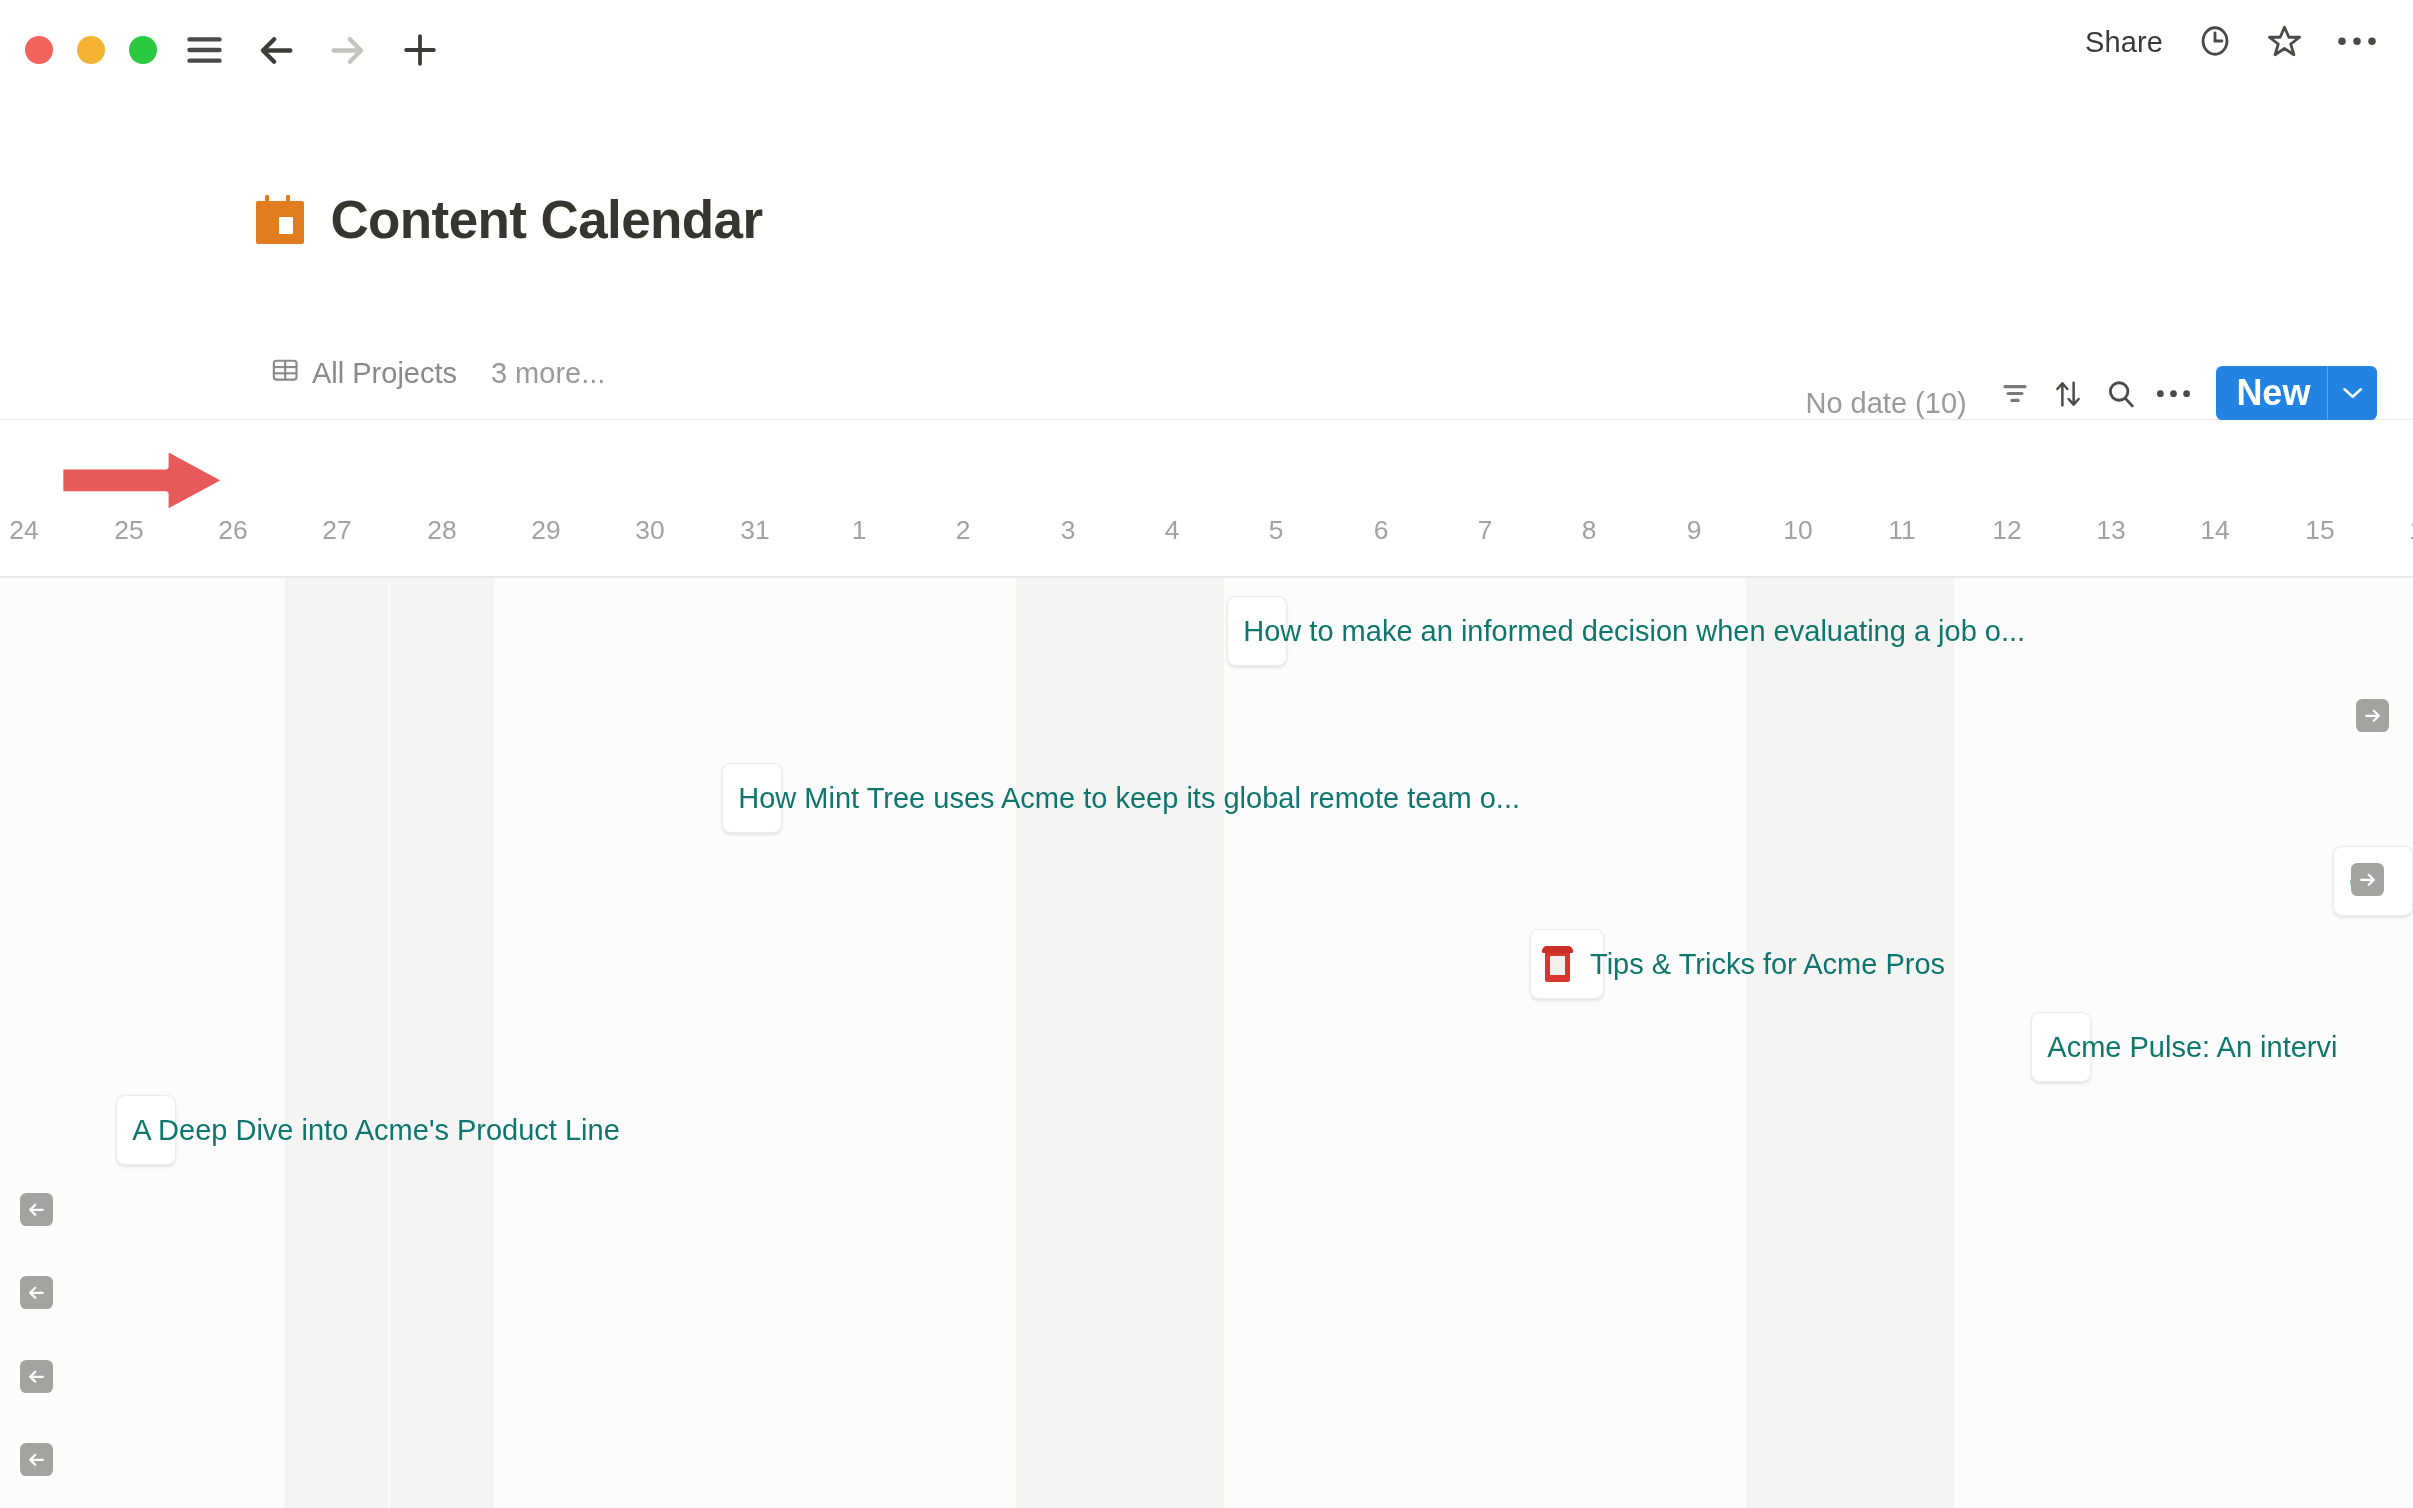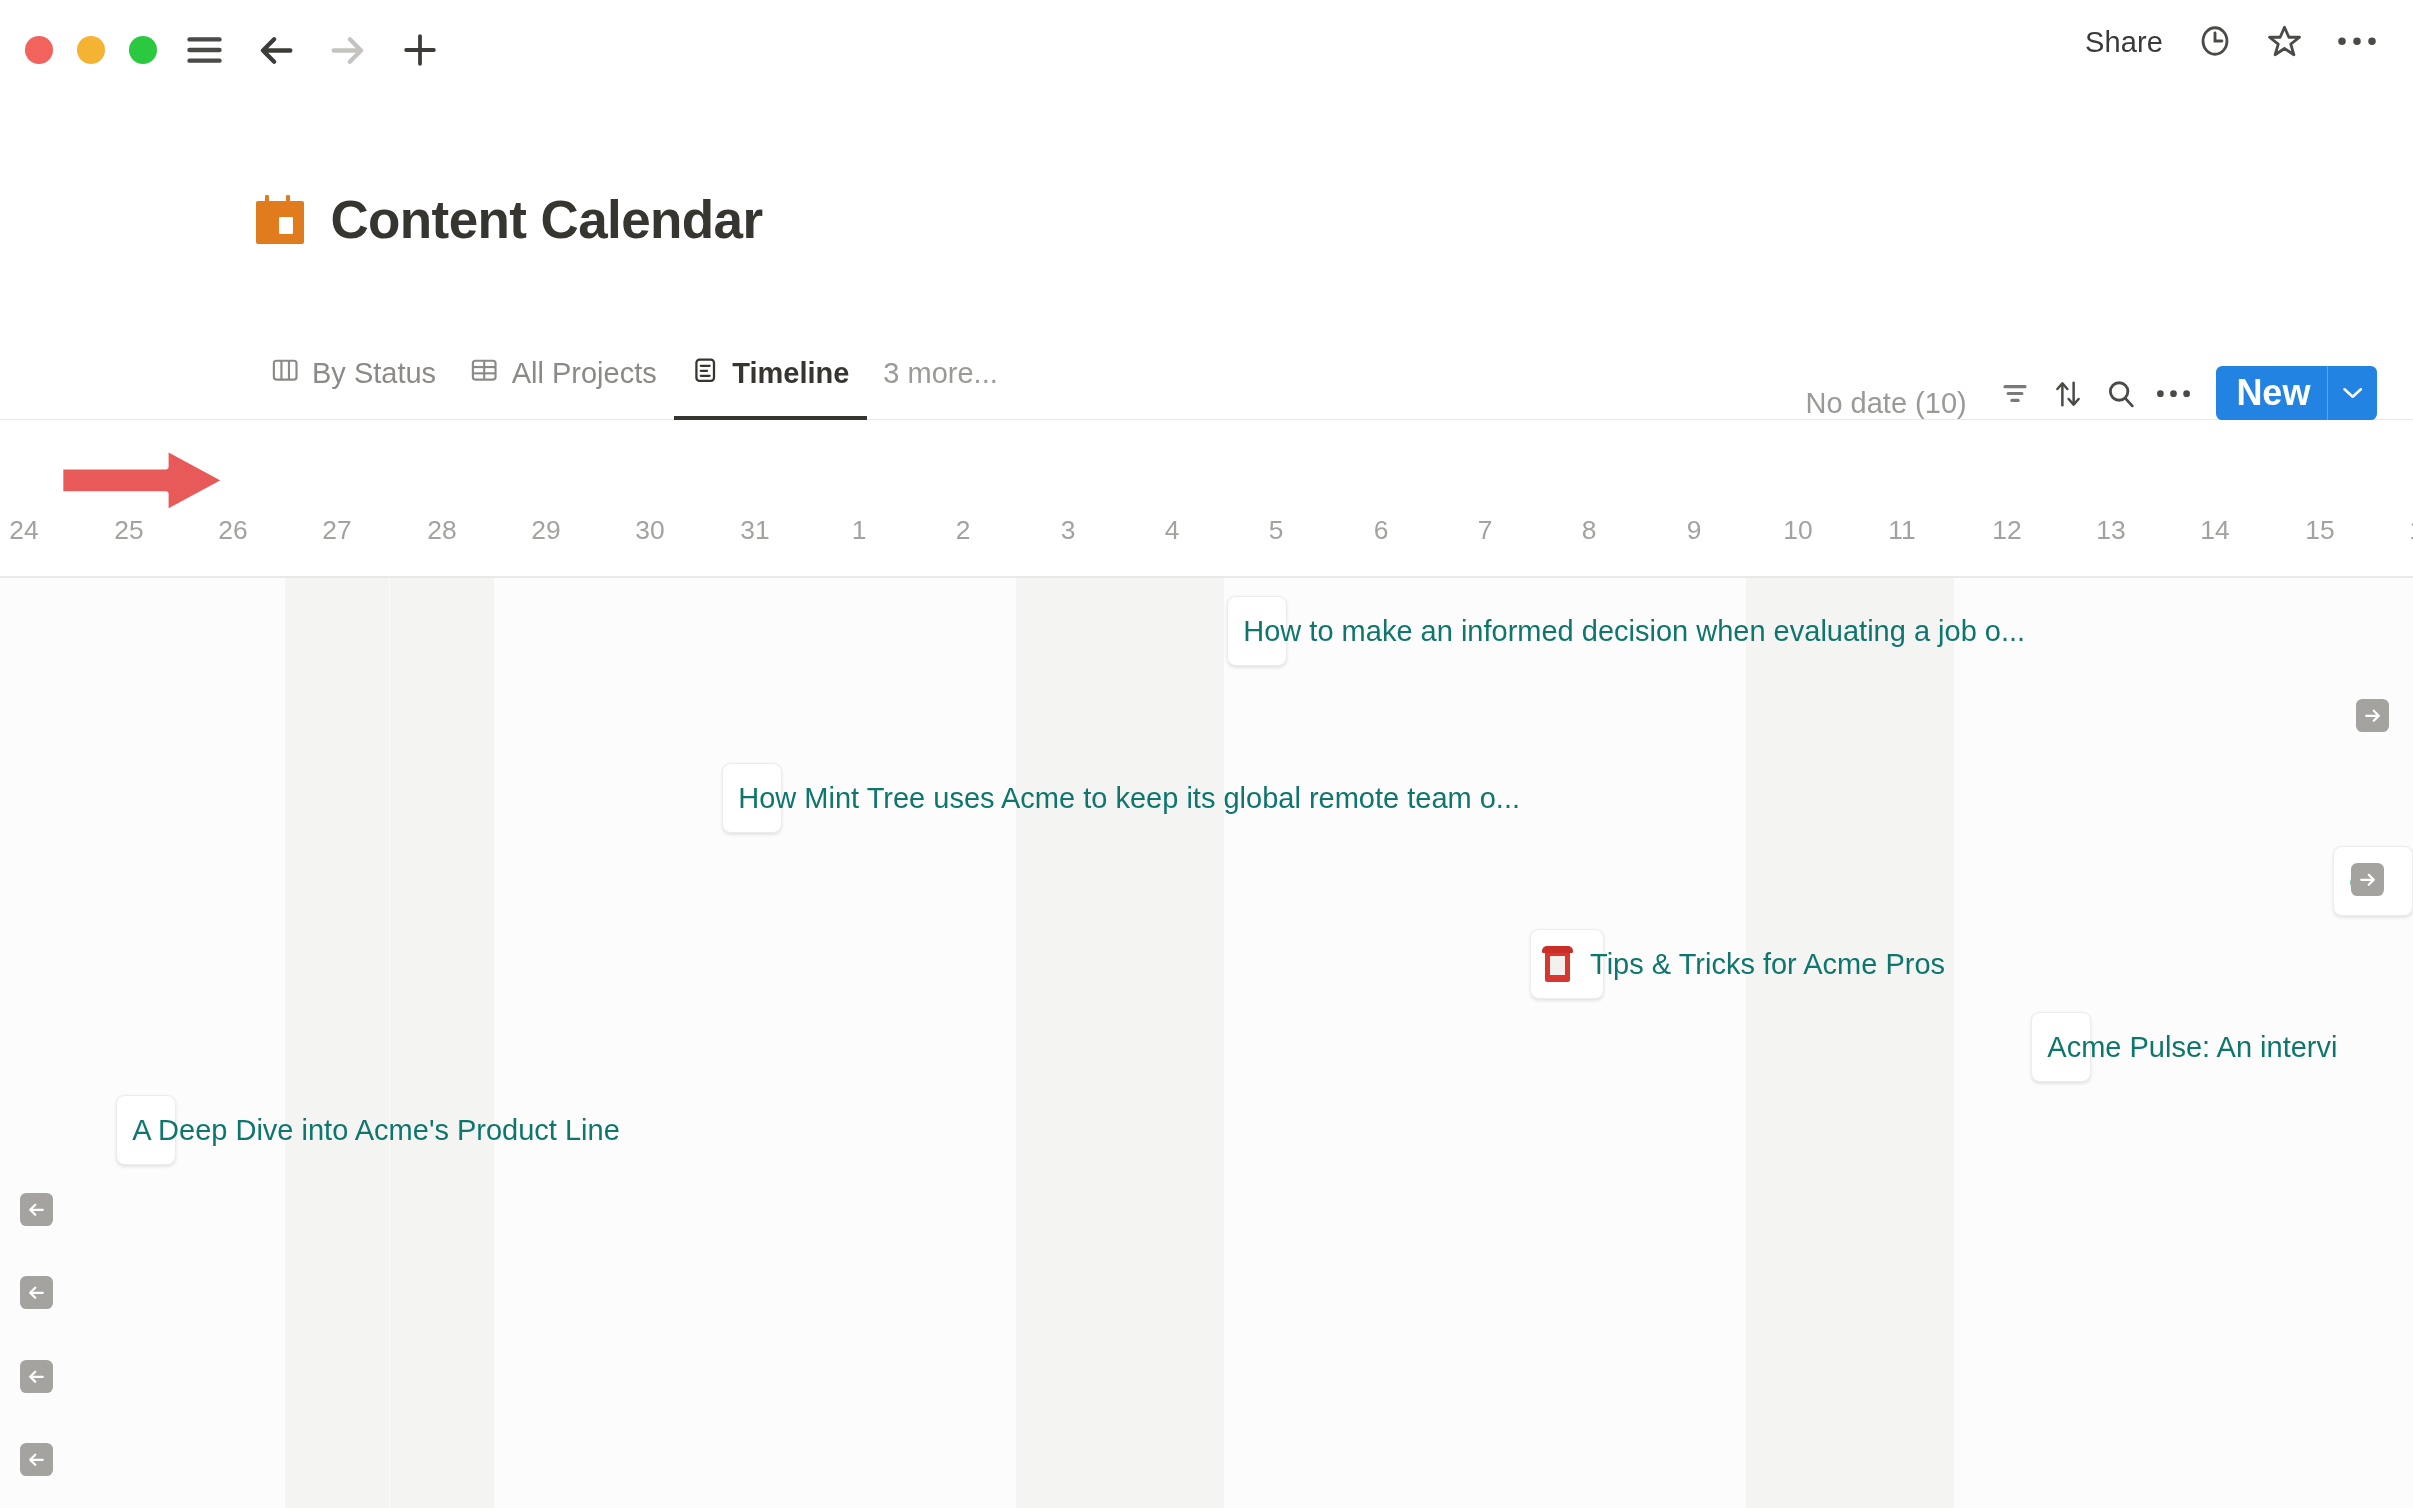--- a/index.html
+++ b/index.html
@@ -212,60 +212,35 @@
       <i class="tear-r2"></i>
     <i class="tear-body"></i>
       <i class="tear-win"></i>
   </span>
   <span class="page-title">Content Calendar</span>
 </div>
 
 <div class="viewbar">
   <div class="tabs">
 
-    <div class="tab">
-      <span>
-        <svg width="26.4" height="26.4" viewBox="0 0 42 42">
-            <g fill="none" stroke="#8b8a87" stroke-width="3.4">
-          <rect x="3" y="6" width="36" height="30" rx="4"></rect>
-              <line x1="15" y1="6" x2="15" y2="36"></line>
-              <line x1="27" y1="6" x2="27" y2="36"></line>
-        </g>
-          </svg>
-      </span>
-      <span>By Status</span>
-    </div>
 
     <div class="tab">
       <span>
         <svg width="26.4" height="26.4" viewBox="0 0 42 42">
             <g fill="none" stroke="#8b8a87" stroke-width="3.4">
           <rect x="3" y="6" width="36" height="30" rx="4"></rect>
               <line x1="3" y1="16" x2="39" y2="16"></line>
           <line x1="3" y1="26" x2="39" y2="26"></line>
               <line x1="21" y1="6" x2="21" y2="36"></line>
         </g>
           </svg>
       </span>
       <span>All Projects</span>
     </div>
 
-    <div class="tab active">
-      <span>
-        <svg width="26.4" height="26.4" viewBox="0 0 42 42">
-            <g fill="none" stroke="#37352f" stroke-width="3.6" stroke-linecap="round">
-          <rect x="7" y="4" width="28" height="34" rx="5"></rect>
-              <line x1="14" y1="14" x2="28" y2="14"></line>
-          <line x1="14" y1="22" x2="24" y2="22"></line>
-              <line x1="14" y1="30" x2="28" y2="30"></line>
-        </g>
-          </svg>
-      </span>
-      <span>Timeline</span>
-    </div>
 
     <div class="tab-more">3 more...</div>
   </div>
 
   <div class="viewtools">
     <span class="nodate">No date (10)</span>
 
     <span class="tool">
       <svg width="30" height="25" viewBox="0 0 48 40">
           <g stroke="#7a7977" stroke-width="5" stroke-linecap="round">

